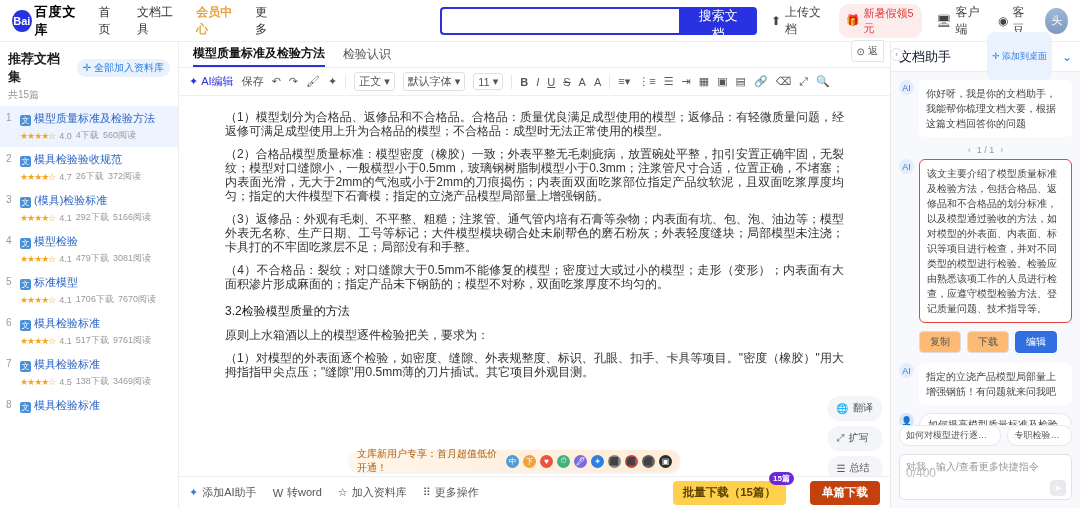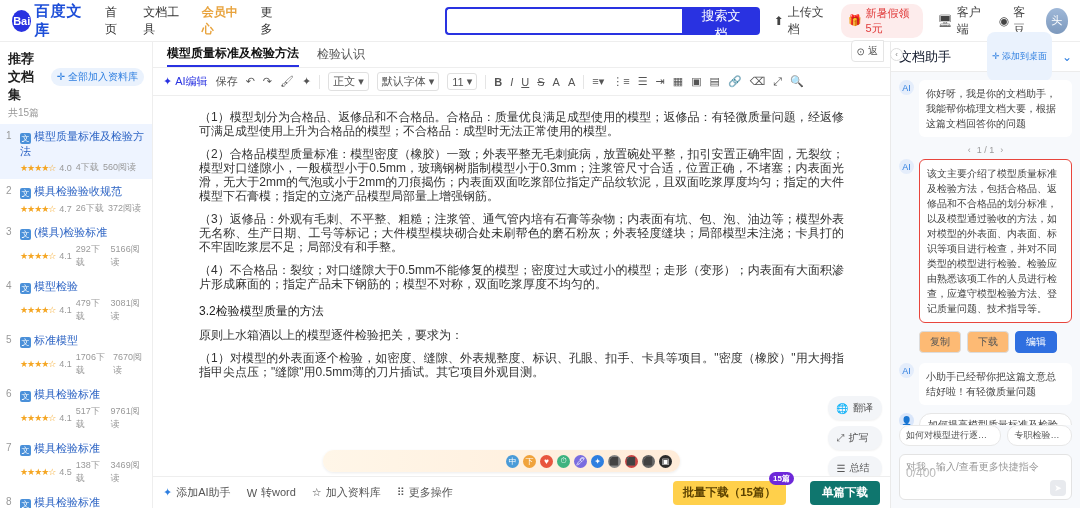--- a/index.html
+++ b/index.html
@@ -18,21 +18,21 @@
   .topbar {
     height:42px; background:#fff; border-bottom:1px solid #eee;
     display:flex; align-items:center; padding:0 12px; gap:14px;
   }
   .logo { display:flex; align-items:center; gap:3px; }
   .logo-mark {
     width:22px; height:22px; background:#2932e1; border-radius:50%;
     color:#fff; font-size:11px; font-weight:bold; display:flex;
     align-items:center; justify-content:center;
   }
-  .logo-text { font-size:15px; font-weight:bold; color:#1d4ed8; letter-spacing:1px;}
+  .logo-text { font-size:13px; font-weight:bold; color:#000000; letter-spacing:1px;}
   .nav { display:flex; align-items:center; gap:18px; font-size:12px; color:#333; }
   .nav .item { cursor:pointer; }
   .nav .vip { color:#e8a33d; font-weight:bold; }
   .search-wrap { margin-left:150px; display:flex; align-items:center; }
   .search-input {
     width:270px; height:28px; border:2px solid #2932e1; border-right:none;
     border-radius:4px 0 0 4px; padding:0 8px; font-size:12px; outline:none;
   }
   .search-btn {
     height:28px; background:#2932e1; color:#fff; border:none;
@@ -48,21 +48,21 @@
     width:26px; height:26px; border-radius:50%;
     background:linear-gradient(#9fb8d8,#7d99bd);
     display:flex;align-items:center;justify-content:center;color:#fff;font-size:11px;
   }
 
   
   .body-row { display:flex; height:466px; }
 
   
   .sidebar {
-    width:153px; border-right:1px solid #eee; background:#fff;
+    width:179px; border-right:1px solid #eee; background:#fff;
     overflow:hidden; position:relative;
   }
   .sb-head { padding:8px 8px 2px 8px; display:flex; align-items:center; gap:6px;}
   .sb-title { font-size:13px; font-weight:bold; color:#222; }
   .sb-addall {
     margin-left:auto; font-size:10px; color:#2f7fe0; background:#eaf2fd;
     border-radius:9px; padding:2px 6px; white-space:nowrap; cursor:pointer;
   }
   .sb-count { padding:0 8px 4px 8px; font-size:10px; color:#999; }
   .doc-item { display:flex; gap:5px; padding:5px 6px; position:relative; cursor:pointer;}
@@ -134,21 +134,21 @@
   .btn-batch {
     margin-left:auto; background:#ffd04b; color:#5c4200; border:none; border-radius:4px;
     height:24px; padding:0 10px; font-size:11.5px; font-weight:bold; cursor:pointer;
     position:relative;
   }
   .badge-top {
     position:absolute; top:-9px; right:-8px; background:#6d28d9; color:#fff;
     font-size:8px; border-radius:8px; padding:1px 4px; white-space:nowrap;
   }
   .btn-single {
-    background:#0f766e; color:#fff; border:none; border-radius:4px;
+    background:#c2410c; color:#fff; border:none; border-radius:4px;
     height:24px; padding:0 12px; font-size:11.5px; font-weight:bold; cursor:pointer;
     margin-left:8px;
   }
 
   
   .assistant {
     width:190px; border-left:1px solid #eaeaea; background:#f7f9fc;
     display:flex; flex-direction:column; position:relative;
   }
   .as-head {
@@ -454,20 +454,21 @@
             <span>扩写</span>
           </div>
           <div class="rail-btn">
             <span>☰</span>
             <span>总结</span>
           </div>
         </div>
       </div>
 
       <div class="promo">
+        <span>文库新用户专享：首月超值低价开通！</span>
         <span class="dots">
           <span class="dot" style="background:#4a9bd8">中</span>
           <span class="dot" style="background:#f0a33c">下</span>
           <span class="dot" style="background:#e8553e">♥</span>
           <span class="dot" style="background:#3fb37f">⏱</span>
           <span class="dot" style="background:#7a6ce0">🖊</span>
           <span class="dot" style="background:#2f7fe0">✦</span>
           <span class="dot" style="background:#888">⬛</span>
           <span class="dot" style="background:#c44">⬛</span>
           <span class="dot" style="background:#666">⬛</span>
@@ -526,21 +527,21 @@
         </div>
 
         <div class="btn-row">
           <button class="mini-btn">复制</button>
           <button class="mini-btn">下载</button>
           <button class="mini-btn primary">编辑</button>
         </div>
 
         <div class="bot-row">
           <div class="bot-ico">AI</div>
-          <div class="bubble">小助手已经帮你把这篇文意总结好啦！有轻微质量问题</div>
+          <div class="bubble">指定的立浇产品模型局部量上增强钢筋！有问题就来问我吧</div>
         </div>
 
         <div style="display:flex;gap:5px;align-items:flex-start;margin-bottom:6px;">
           <div class="bot-ico" style="background:#d9e6fa">👤</div>
           <div class="q-chip">如何提高模型质量标准及检验方法?</div>
         </div>
 
       </div>
 
       <div class="sugg-row">

